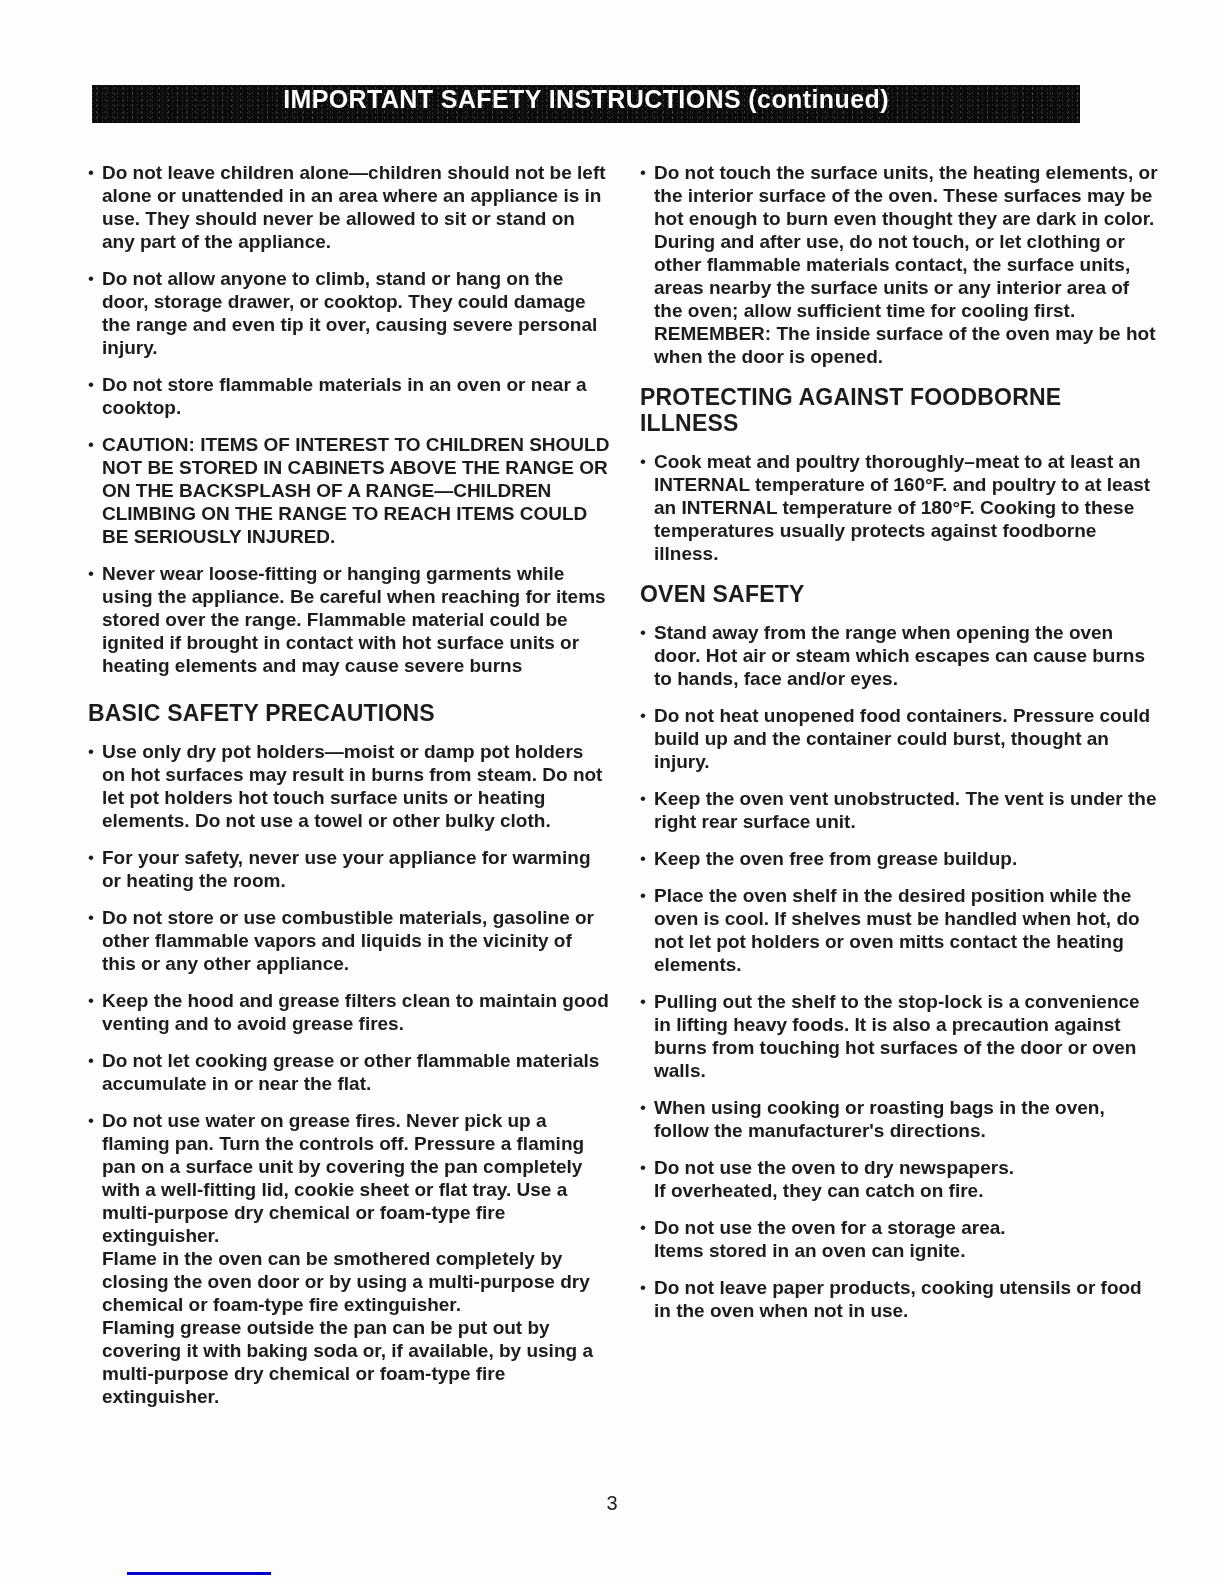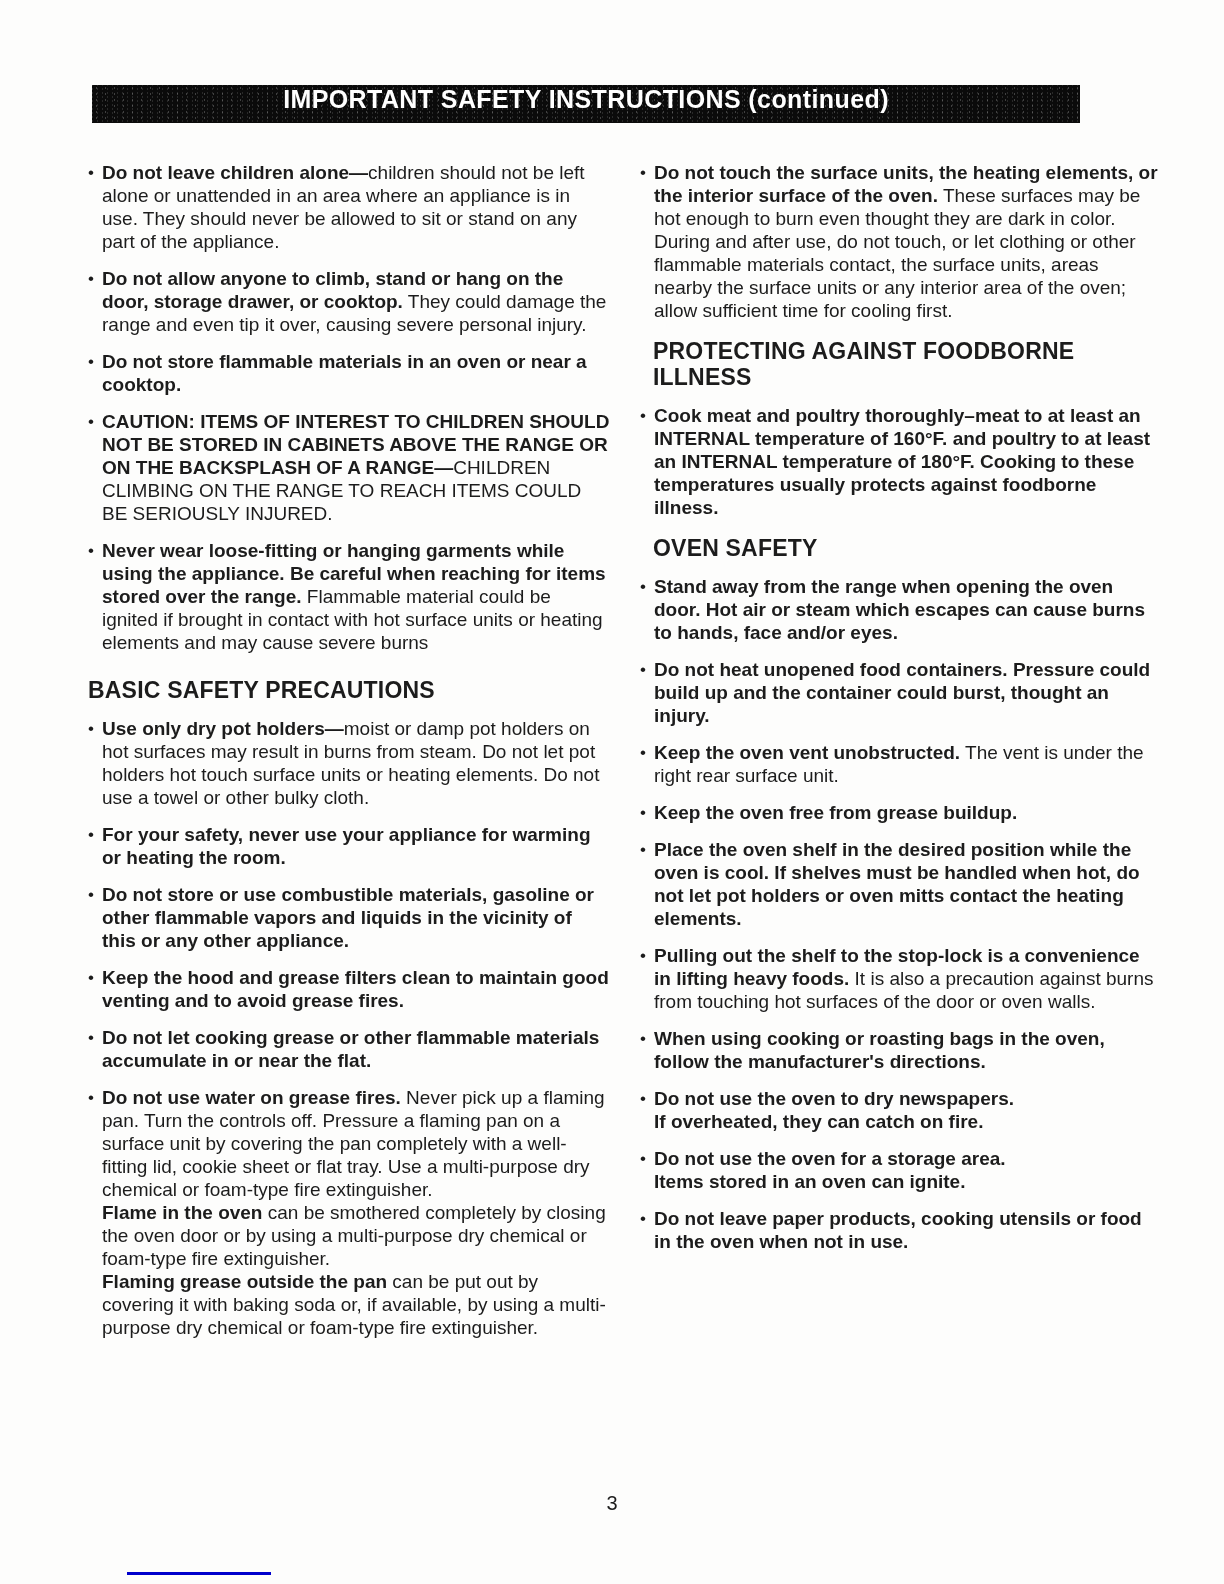--- a/index.html
+++ b/index.html
@@ -54,37 +54,37 @@
   #col-0 { width: 522px; }
   #col-1 { width: 518px; }
   .heading {
     font-size: 23px;
     line-height: 26px;
     font-weight: bold;
     letter-spacing: 0.2px;
     margin: 0 0 14px 0;
   }
   #col-0 .heading { margin-top: 23px; }
-  #col-1 .heading { margin-top: 16px; margin-left: 13px; }
+  #col-1 .heading { margin-top: 16px; }
   .bullets { margin: 0 0 14px 0; }
   .bullet-item {
     display: flex;
     align-items: flex-start;
   }
   .bullet-item + .bullet-item { margin-top: 14px; }
   .marker {
     flex: none;
     width: 14px;
     font-size: 17px;
     line-height: 23px;
   }
   .bullet-body { flex: 1; min-width: 0; }
   .para { white-space: pre-line; }
   .b { font-weight: bold; }
-  .r { font-weight: normal; }
+  .r { font-weight: bold; }
   .footer {
     position: absolute;
     left: 0;
     top: 1492px;
     width: 1224px;
     text-align: center;
     font-size: 20px;
   }
   .scan-line {
     position: absolute;
@@ -179,20 +179,21 @@
             </div>
           </div>
         </div>
       </div>
     <div class="col" id="col-1">
         <div class="bullets">
           <div class="bullet-item">
             <span class="marker">•</span>
             <div class="bullet-body">
               <div class="para"><span class="b">Do not touch the surface units, the heating elements, or the interior surface of the oven.</span><span class="r"> These surfaces may be hot enough to burn even thought they are dark in color. During and after use, do not touch, or let clothing or other flammable materials contact, the surface units, areas nearby the surface units or any interior area of the oven; allow sufficient time for cooling first.</span></div>
+              <div class="para"><span class="b">REMEMBER:</span><span class="r"> The inside surface of the oven may be hot when the door is opened.</span></div>
             </div>
           </div>
         </div>
         <div class="heading">PROTECTING AGAINST FOODBORNE ILLNESS</div>
         <div class="bullets">
           <div class="bullet-item">
             <span class="marker">•</span>
             <div class="bullet-body">
               <div class="para"><span class="b">Cook meat and poultry thoroughly–meat to at least an INTERNAL temperature of 160°F. and poultry to at least an INTERNAL temperature of 180°F. Cooking to these temperatures usually protects against foodborne illness.</span></div>
             </div>

